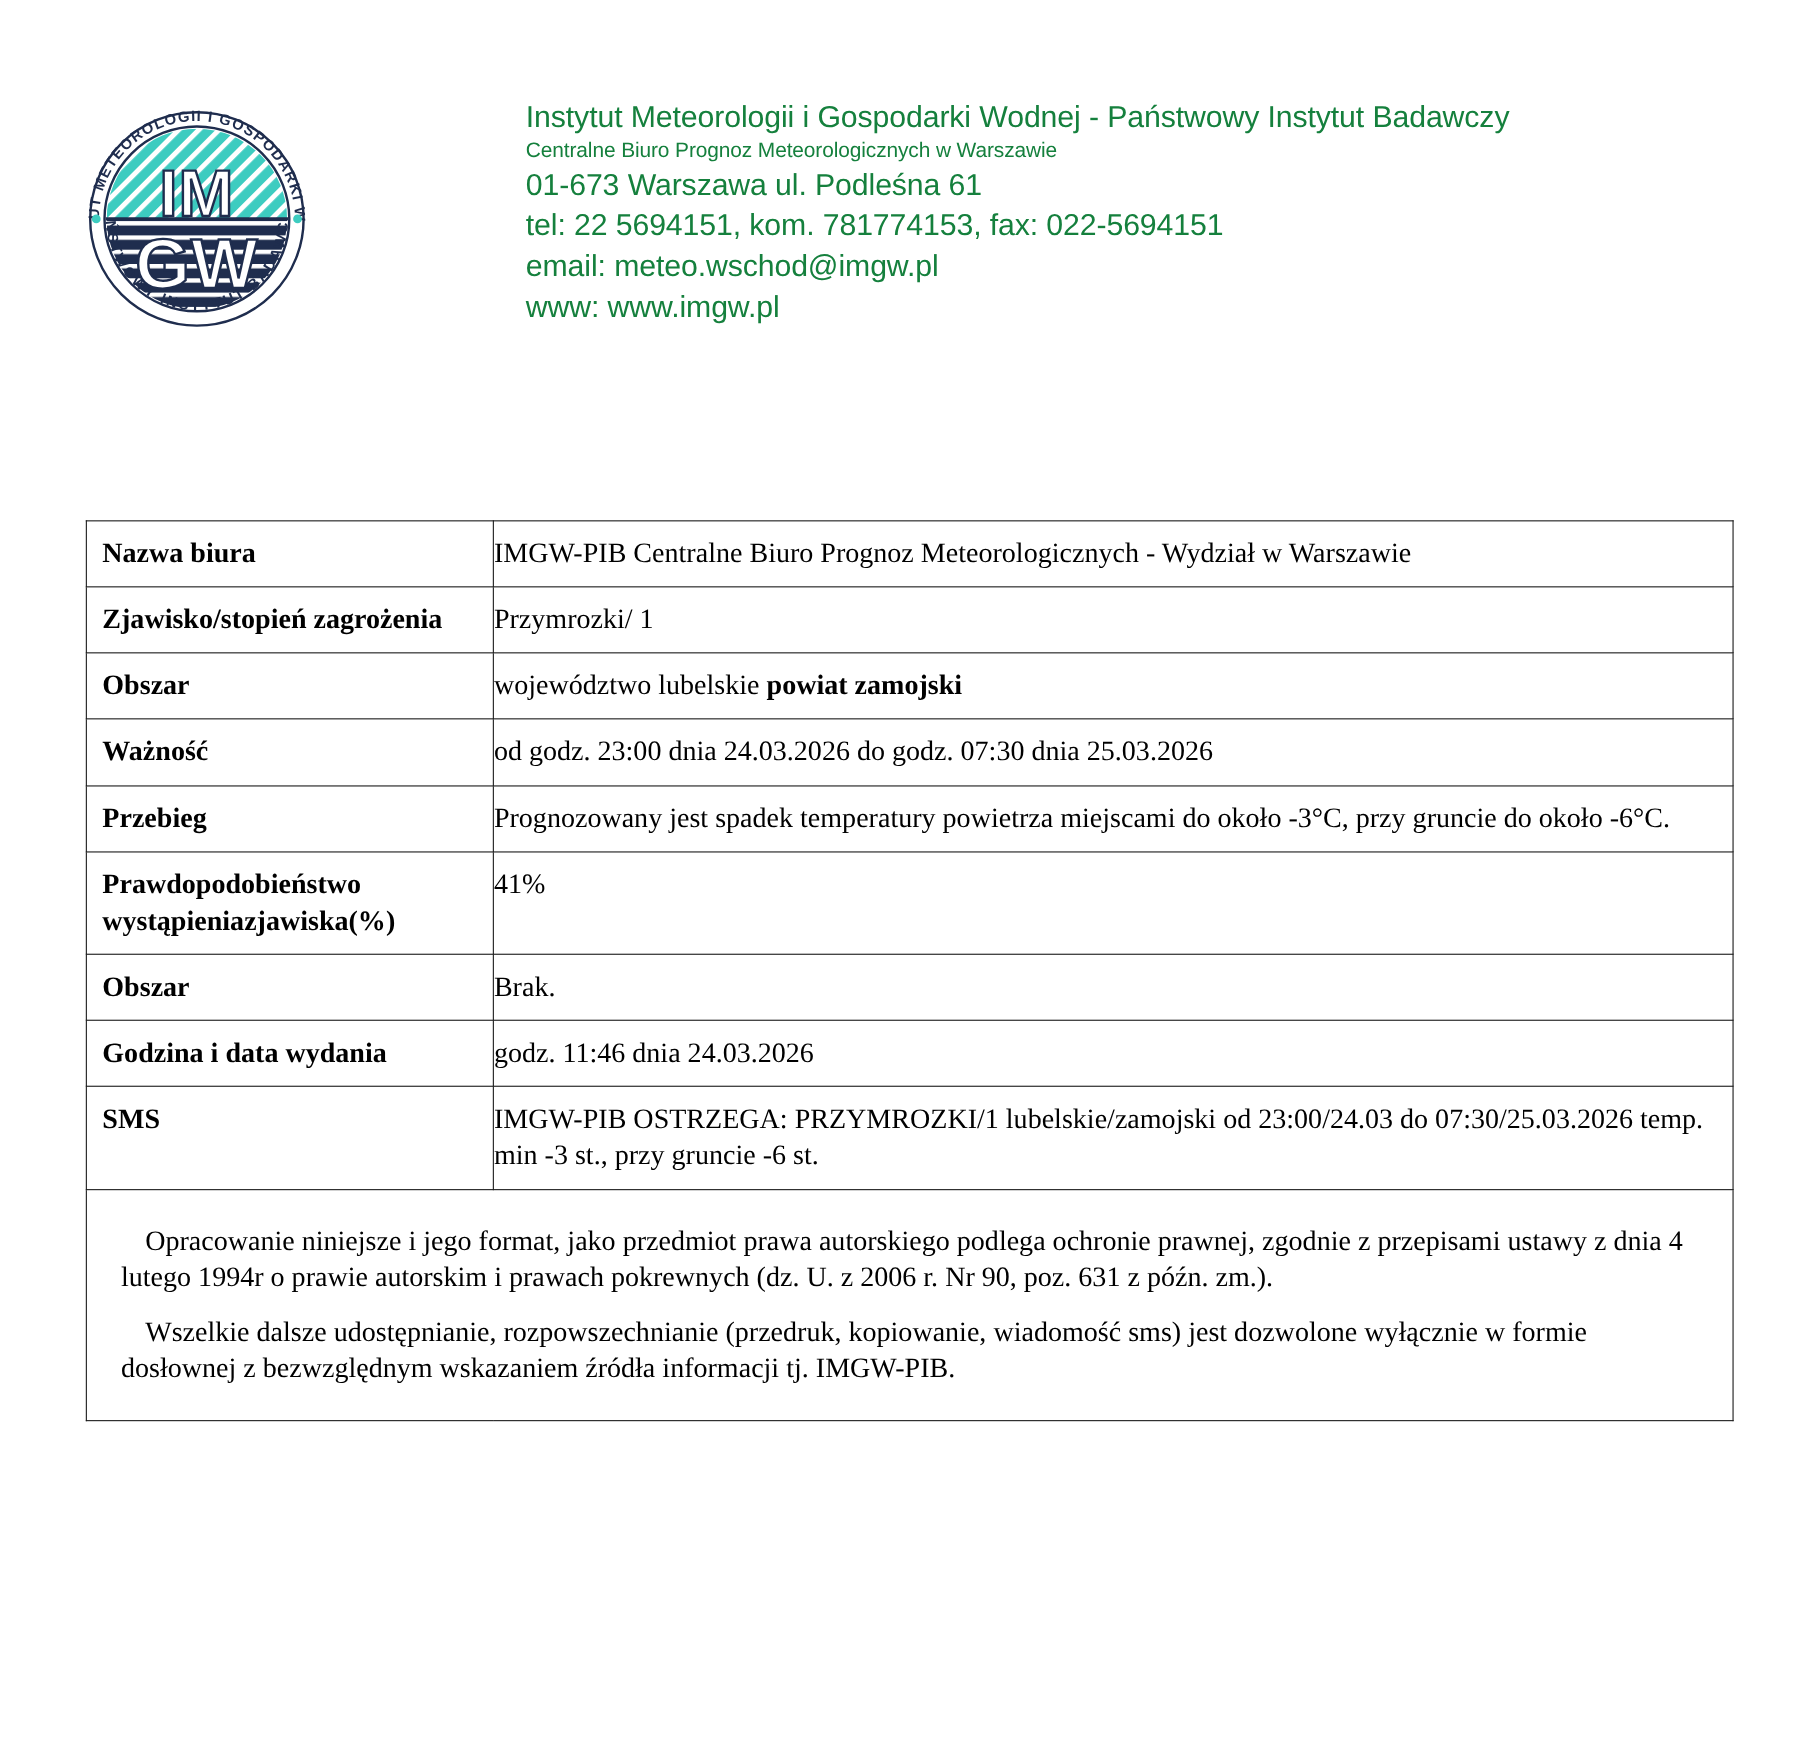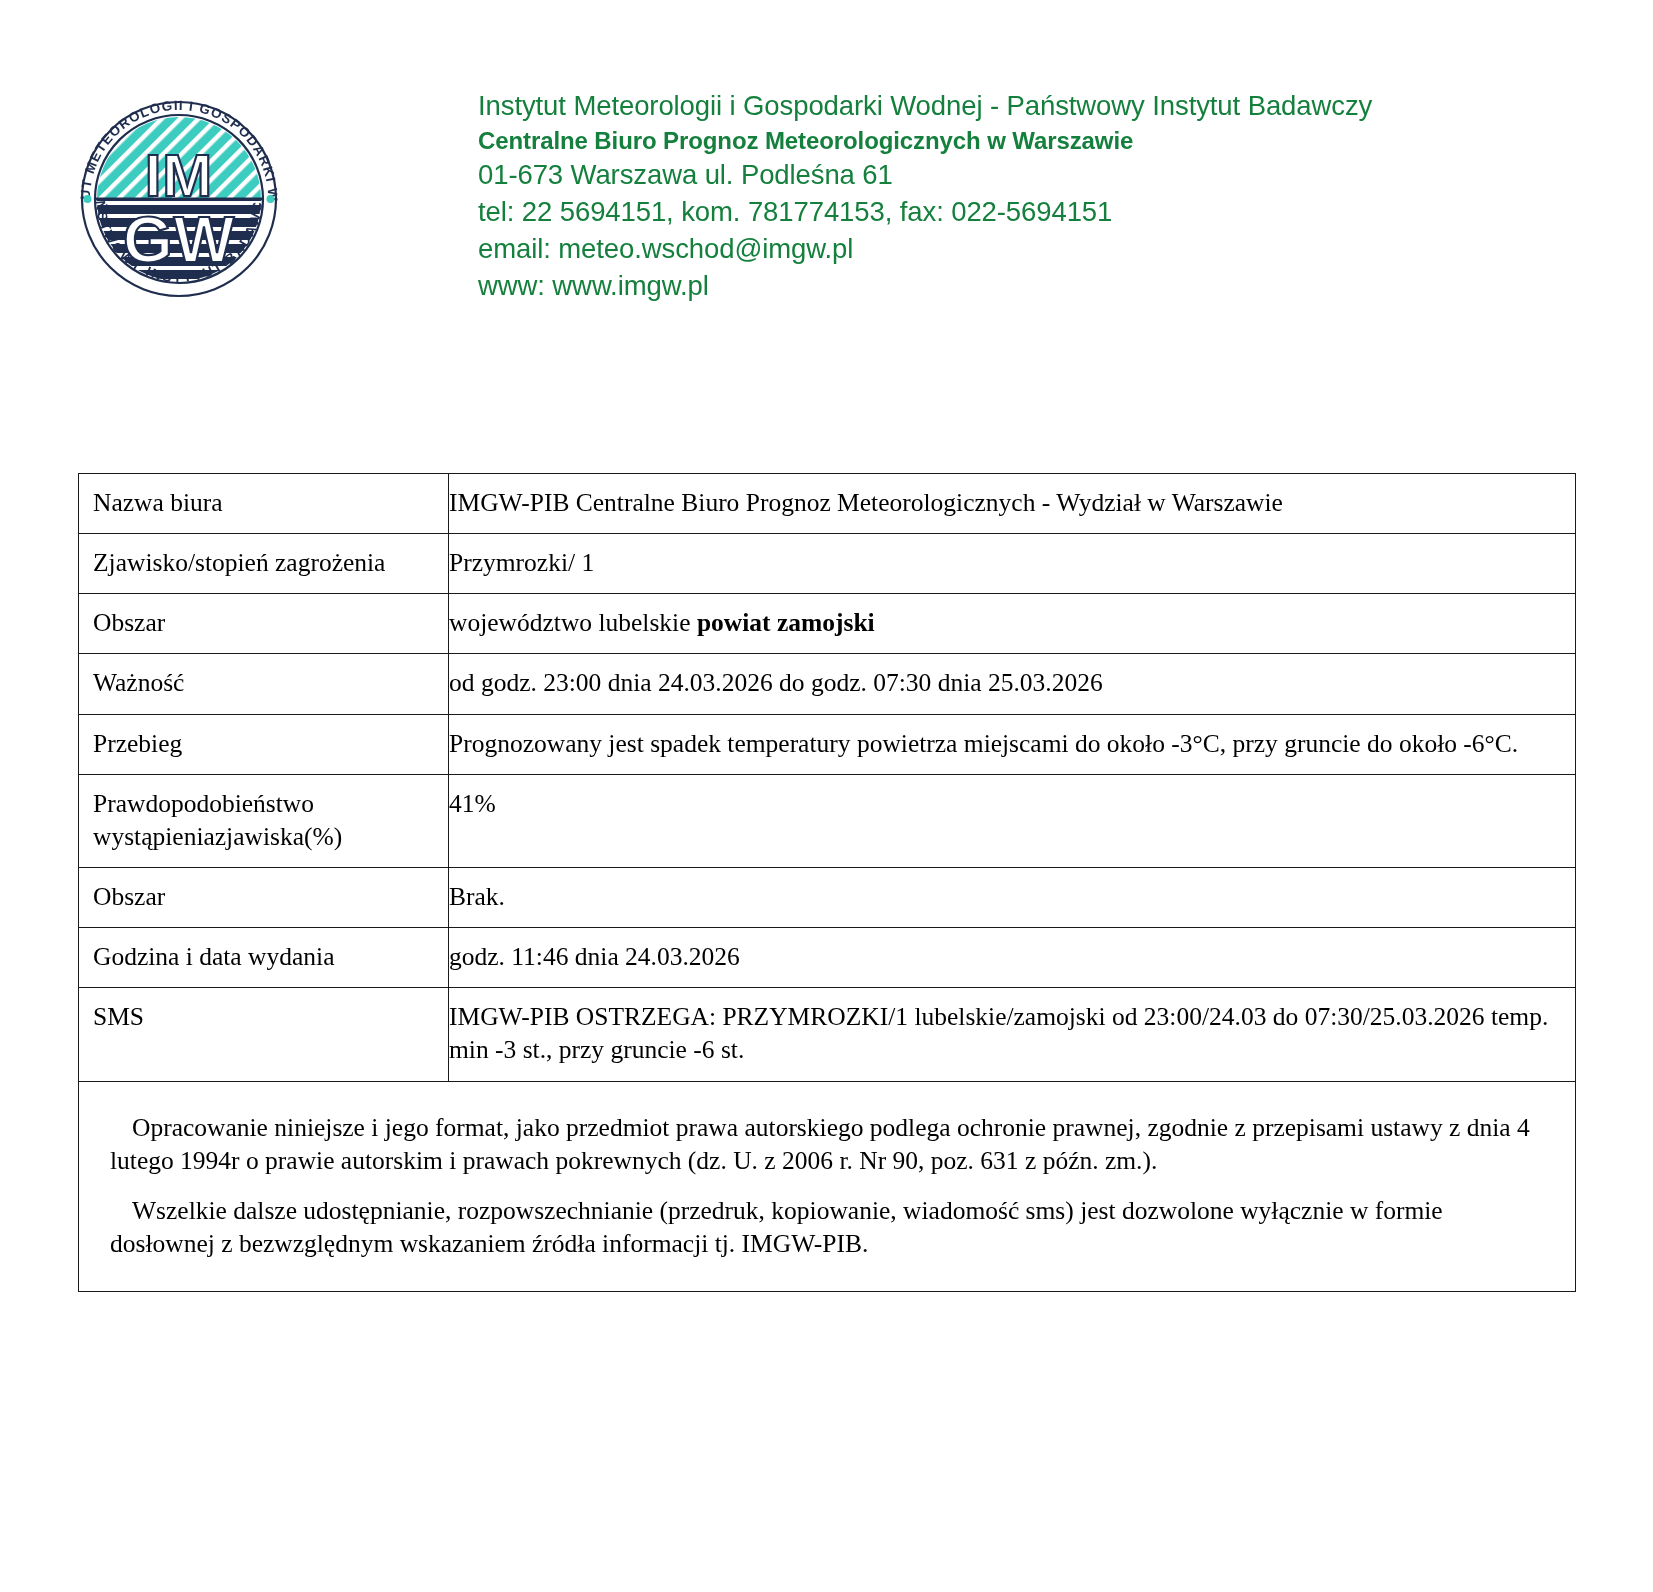--- a/index.html
+++ b/index.html
@@ -43,22 +43,22 @@
     color: #15803d;
     font-family: "Liberation Sans", "DejaVu Sans", sans-serif;
     line-height: 1.34;
   }
   .header-text .line {
     font-size: 27.5px;
     white-space: nowrap;
     letter-spacing: -0.1px;
   }
   .header-text .line.bold {
-    font-weight: bold;
-    font-size: 24px;
+    font-weight: normal;
+    font-size: 19px;
   }
 
   
   .warning-table {
     position: absolute;
     left: 78px;
     top: 473px;
     width: 1497px;
     border-collapse: collapse;
     table-layout: fixed;
@@ -67,21 +67,21 @@
     border: 1.6px solid #1a1a1a;
     vertical-align: top;
     padding: 12px 14px 14px 14px;
     font-size: 25.5px;
     line-height: 1.30;
   }
   .col-label { width: 370px; }
   .col-value { width: 1127px; }
 
   td.label-cell {
-    font-weight: normal;
+    font-weight: bold;
   }
   td.value-cell {
     padding-left: 0;
   }
 
   .title-cell {
     text-align: center;
     color: #D90D0D;
     font-weight: bold;
     font-size: 30px;

